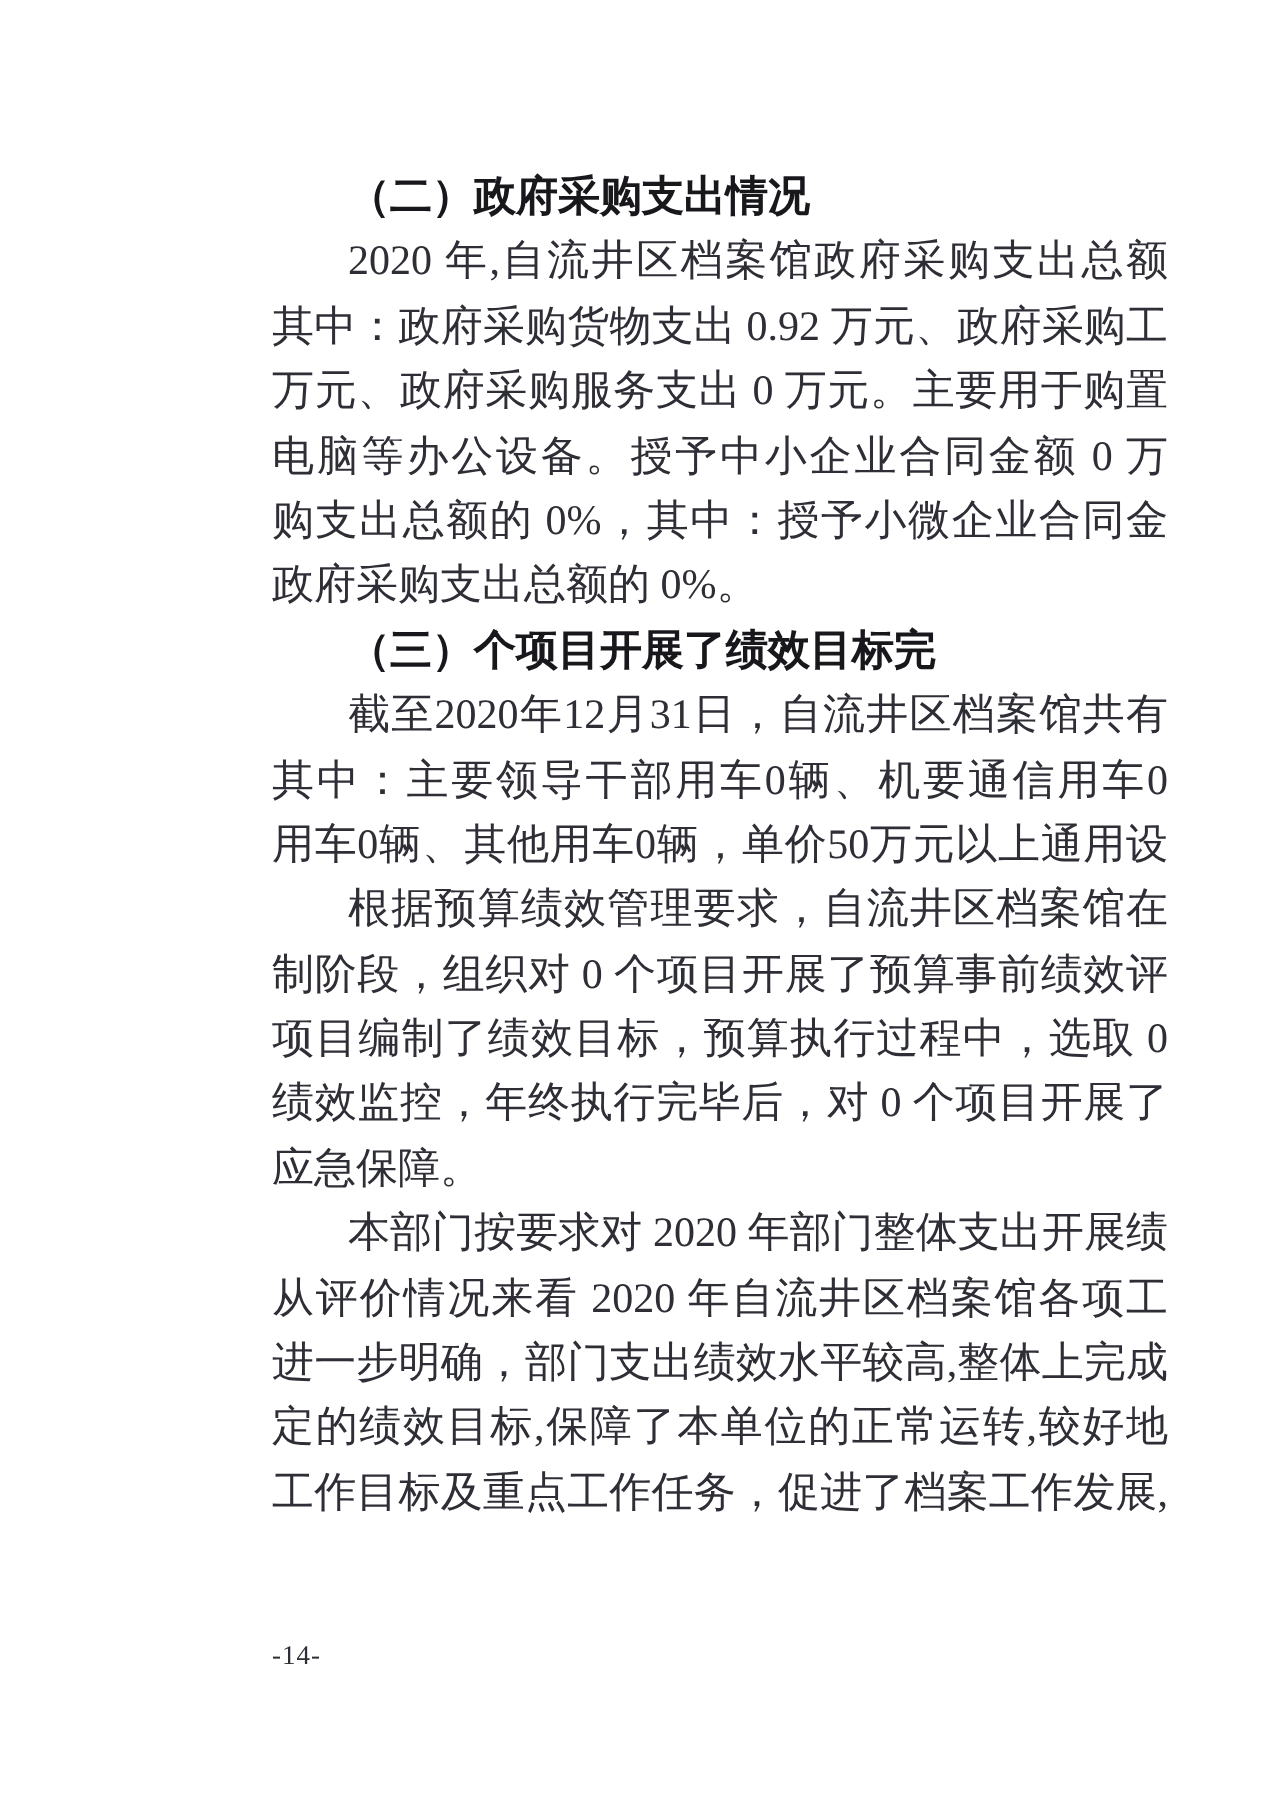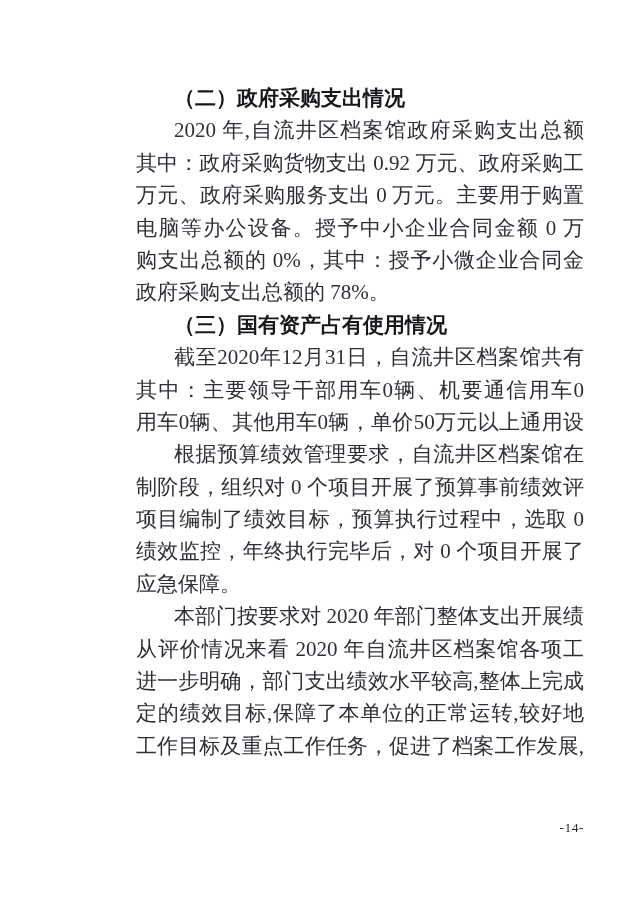--- a/index.html
+++ b/index.html
@@ -39,39 +39,38 @@
   }
   .line.heading {
     font-weight: bold;
     color: #17171c;
   }
   .page-number {
     position: absolute;
     left: 98px;
     top: 820px;
     width: 448px;
-    text-align: right;
     font-size: 13.5px;
     letter-spacing: 0.5px;
     color: #2e2e36;
   }
 </style>
 </head>
 <body>
 
 <div class="page">
   <div class="text-block">
       <div class="line heading indent">（二）政府采购支出情况</div>
       <div class="line body stretch indent">2020 年,自流井区档案馆政府采购支出总额 0.92 万元，</div>
       <div class="line body stretch">其中：政府采购货物支出 0.92 万元、政府采购工程支出 0</div>
       <div class="line body stretch">万元、政府采购服务支出 0 万元。主要用于购置库房空调、</div>
       <div class="line body stretch">电脑等办公设备。授予中小企业合同金额 0 万元，占政府采</div>
       <div class="line body stretch">购支出总额的 0%，其中：授予小微企业合同金额 0 万元，占</div>
-      <div class="line body">政府采购支出总额的 78%。</div>
-      <div class="line heading indent">（三）国有资产占有使用情况</div>
+      <div class="line body">政府采购支出总额的 0%。</div>
+      <div class="line heading indent">（三）个项目开展了绩效目标完</div>
       <div class="line body stretch indent">截至2020年12月31日，自流井区档案馆共有车辆0辆，</div>
       <div class="line body stretch">其中：主要领导干部用车0辆、机要通信用车0辆、应急保障</div>
       <div class="line body stretch">用车0辆、其他用车0辆，单价50万元以上通用设备0台（套），</div>
       <div class="line body stretch indent">根据预算绩效管理要求，自流井区档案馆在年初预算编</div>
       <div class="line body stretch">制阶段，组织对 0 个项目开展了预算事前绩效评估，对 0 个</div>
       <div class="line body stretch">项目编制了绩效目标，预算执行过程中，选取 0 个项目开展</div>
       <div class="line body stretch">绩效监控，年终执行完毕后，对 0 个项目开展了绩效目标完</div>
       <div class="line body">应急保障。</div>
       <div class="line body stretch indent">本部门按要求对 2020 年部门整体支出开展绩效自评，</div>
       <div class="line body stretch">从评价情况来看 2020 年自流井区档案馆各项工作绩效目标</div>

